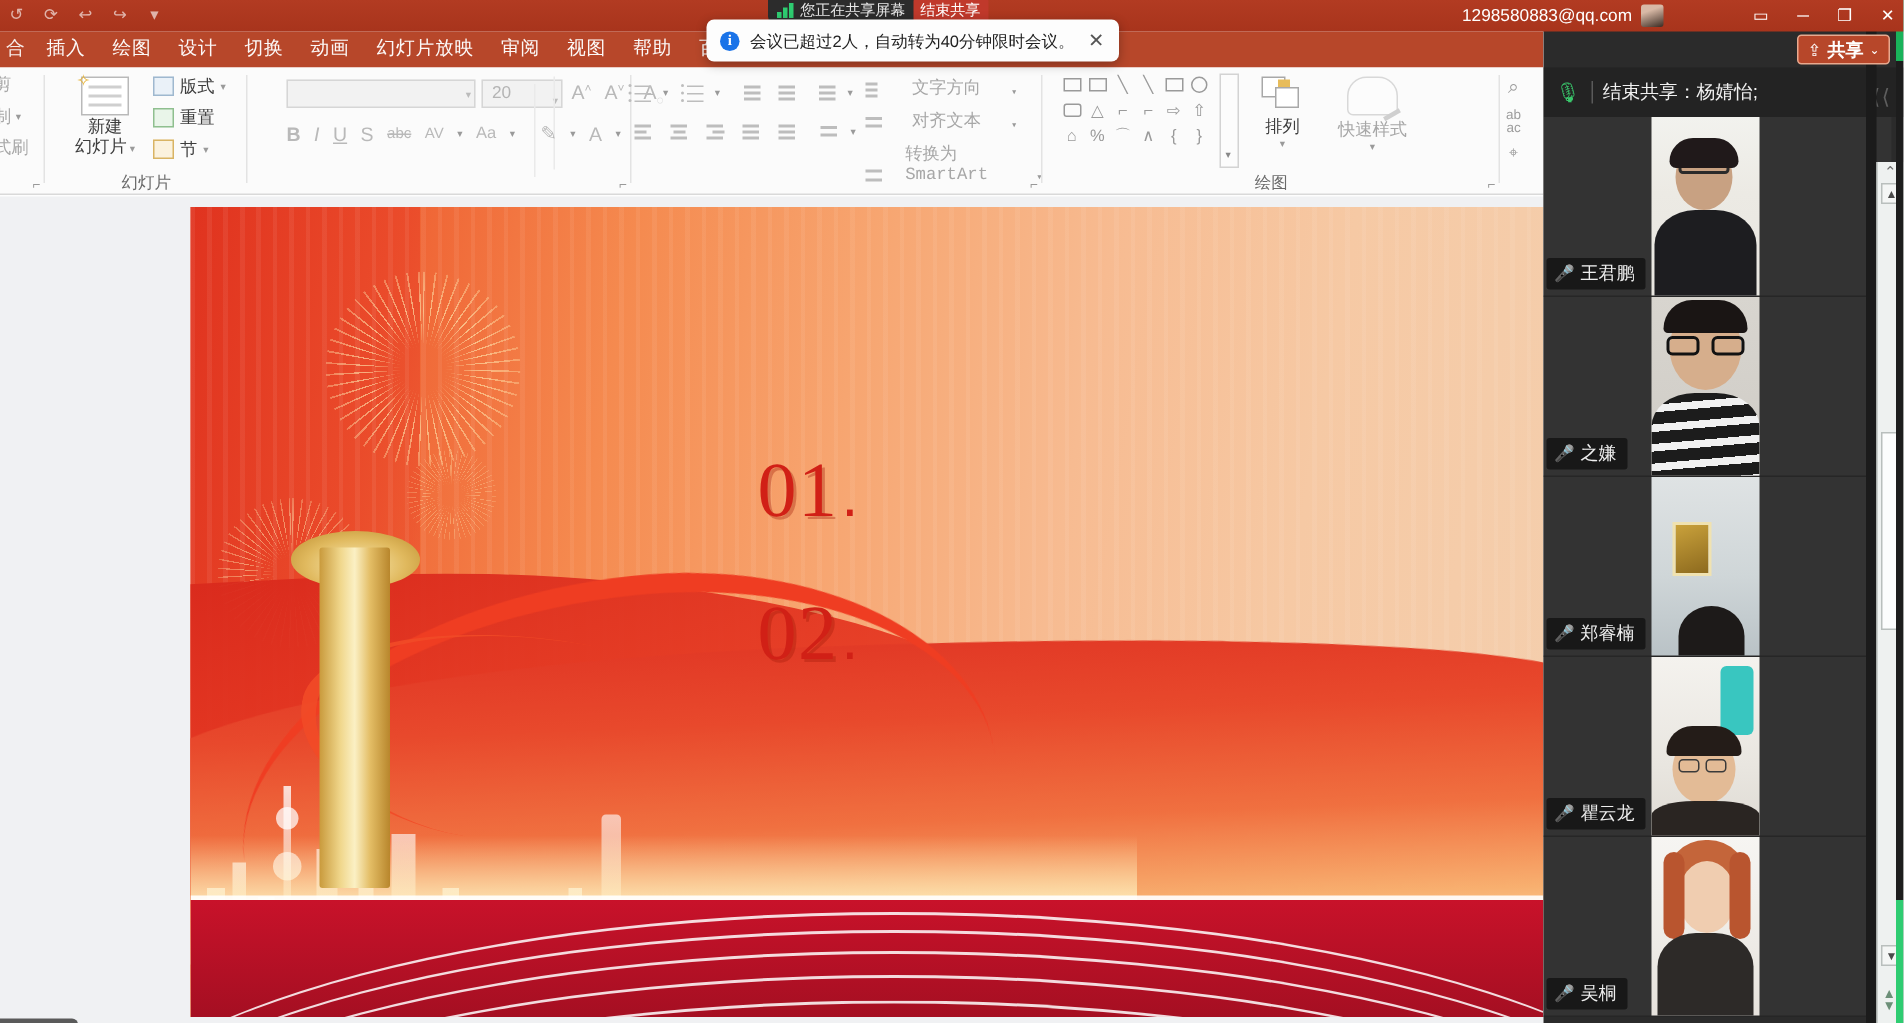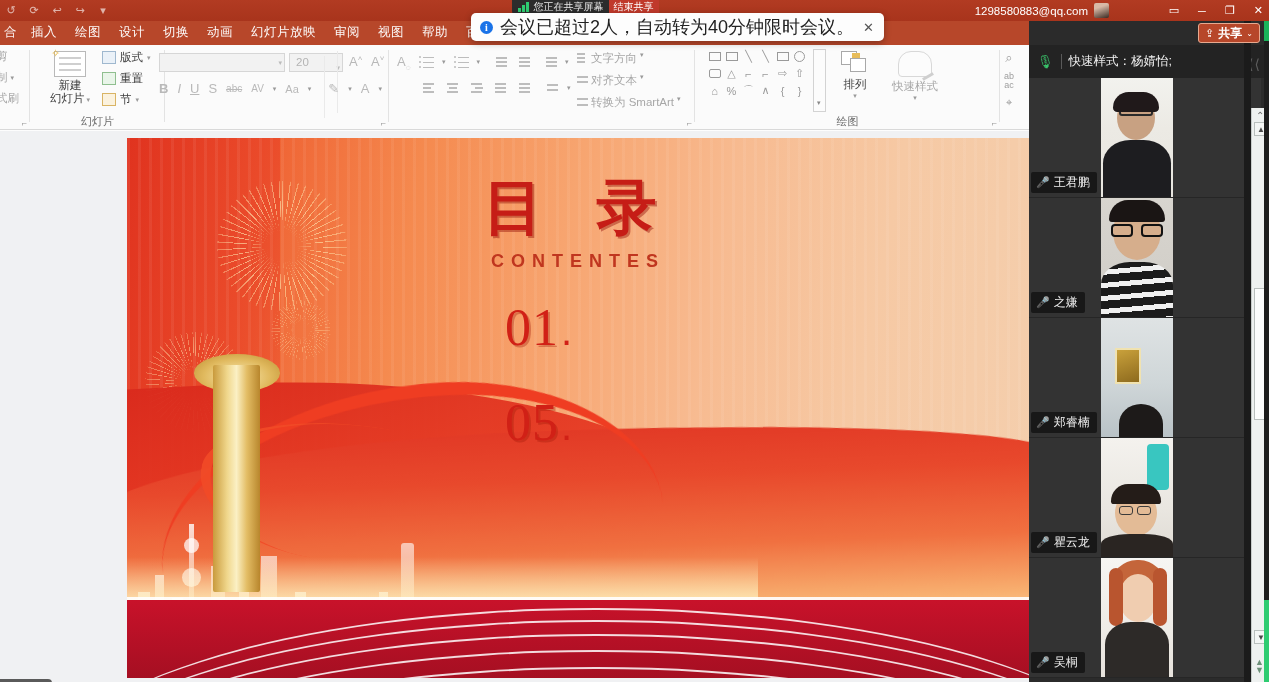--- a/index.html
+++ b/index.html
@@ -71,21 +71,21 @@
                      box-shadow: 0 6px 0 #cfcfcf; }
   .ns-star { position:absolute; left:-4px; top:-5px; color:#e8b53a; font-size:11px; }
   .ns-text { font-size: 11.5px; color: #3d3d3d; line-height: 13px; }
   .slide-side { position: absolute; left: 72px; top: 5px; display: flex; flex-direction: column; gap: 6px; }
   .ss-row { display: flex; align-items: center; gap: 4px; }
   .mini { width: 14px; height: 13px; border: 1px solid #9fb8cf; background: #eaf1f8; position: relative; }
   .mini.green { border-color:#8fbf8f; background:#e9f5e9; }
   .mini.gold  { border-color:#d9b464; background:#fbf2de; }
 
   
-  .g-font { left: 149px; width: 240px; }
+  .g-font { left: 181px; width: 240px; }
   .fontbox {
     position: absolute; left: 10px; top: 8px; width: 126px; height: 19px;
     border: 1px solid #d6d6d6; background: #f2f2f2;
   }
   .fontbox .spin { position: absolute; right: 2px; top: 5px; font-size: 7px; color: #bbb; }
   .sizebox {
     position: absolute; left: 140px; top: 8px; width: 54px; height: 19px;
     border: 1px solid #d6d6d6; background: #f2f2f2; color:#b4b4b4; font-size: 11.5px;
     padding-left: 6px; line-height: 17px;
   }
@@ -93,21 +93,21 @@
   .grow { position: absolute; top: 9px; font-size: 13px; color: #b8b8b8; }
   .fmt-row { position: absolute; left: 10px; top: 36px; display: flex; align-items: center; gap: 9px; }
   .fmt { font-size: 13px; color: #b9b9b9; }
   .fsep { position: absolute; top: 6px; width: 1px; height: 62px; background: #eaeaea; }
 
   
   .g-para { left: 405px; width: 290px; }
   .p-row1 { position: absolute; left: 14px; top: 10px; display: flex; align-items: center; gap: 8px; }
   .p-row2 { position: absolute; left: 14px; top: 36px; display: flex; align-items: center; gap: 9px; }
   .p-right { position: absolute; left: 168px; top: 6px; display: flex; flex-direction: column; gap: 7px; }
-  .pr-row { display: flex; align-items: flex-start; gap: 3px; }
+  .pr-row { display: flex; align-items: flex-end; gap: 20px; font-family: Liberation Mono, monospace; }
   .licon { width: 15px; height: 13px; position: relative; }
   .licon i { position: absolute; left: 4px; width: 11px; height: 1.5px; background: #bdbdbd; }
   .licon b { position: absolute; left: 0; width: 2px; height: 2px; background: #bdbdbd; border-radius: 50%; }
 
   
   .g-draw { left: 695px; width: 305px; }
   .shapes { position: absolute; left: 12px; top: 4px; width: 105px; display: grid;
             grid-template-columns: repeat(6, 17px); gap: 2px 0; }
   .sh { width: 15px; height: 15px; display:flex; align-items:center; justify-content:center; color:#9a9a9a; font-size:11px; }
   .shbox { width: 12px; height: 9px; border: 1px solid #9a9a9a; }
@@ -271,21 +271,21 @@
   .toast {
     position: absolute; left: 471px; top: 13px; height: 28px; z-index: 50;
     background: #fdfdfd; border-radius: 5px; display: flex; align-items: center;
     gap: 7px; padding: 0 10px 0 9px; box-shadow: 0 2px 7px rgba(0,0,0,.3);
   }
   .toast .info {
     width: 13px; height: 13px; border-radius: 50%; background: #1a73e8; color: #fff;
     font-size: 10px; font-weight: bold; display: flex; align-items: center; justify-content: center;
     font-family: "Liberation Serif", serif;
   }
-  .toast .msg { font-size: 18px; color: #222; white-space: nowrap; }
+  .toast .msg { font-size: 11px; color: #222; white-space: nowrap; }
   .toast .x { font-size: 13px; color: #555; margin-left: 2px; }
 
   
   .meet-panel {
     position: absolute; left: 1029px; top: 0; width: 240px; height: 682px;
     background: #2b2b2b; overflow: hidden;
   }
   .meet-user {
     position: absolute; right: 160px; top: 0; height: 21px; display: flex; align-items: center; gap: 6px;
     color: #fff; font-size: 11.5px;
@@ -647,50 +647,46 @@
 
         <div class="track">
           <span class="lane" style="top:10%"></span>
           <span class="lane" style="top:26%"></span>
           <span class="lane" style="top:44%"></span>
           <span class="lane" style="top:64%"></span>
           <span class="lane" style="top:86%"></span>
         </div>
         <div class="track-cap"></div>
 
-        <div class="s-title">
-          <div class="ch">目 录</div>
-          <div class="en">CONTENTES</div>
-        </div>
 
         <div class="s-items">
           <div class="s-item">
             <span class="s-num">01</span>
             <span class="s-dot">.</span>
           </div>
           <div class="s-item">
-            <span class="s-num">05</span>
+            <span class="s-num">02</span>
             <span class="s-dot">.</span>
           </div>
         </div>
       </div>
 
       <div class="mini-toolbar">
         
         
         
       </div>
     </div>
   </div>
 
   <div class="meet-panel">
     <div class="speaking-bar">
       <span class="mic-green">🎙</span>
       <span class="vbar"></span>
-      <span class="sp-txt">快速样式：杨婧怡;</span>
+      <span class="sp-txt">结束共享：杨婧怡;</span>
       <span class="panel-dots">⟨⟨</span>
     </div>
 
     <div class="tiles">
 
       <div class="tile">
         <div class="vid" style="background:linear-gradient(180deg,#f2f2ee 0%,#eceae4 42%,#e8e6e0 100%)">
           <span class="p-head" style="left:16px;top:18px;width:38px;height:44px;background:#c8a182"></span>
           <span style="position:absolute;left:18px;top:30px;width:34px;height:8px;border:2px solid #2a2a2a;border-radius:3px"></span>
           <span style="position:absolute;left:12px;top:14px;width:46px;height:20px;background:#20191a;border-radius:22px 22px 6px 6px"></span>

